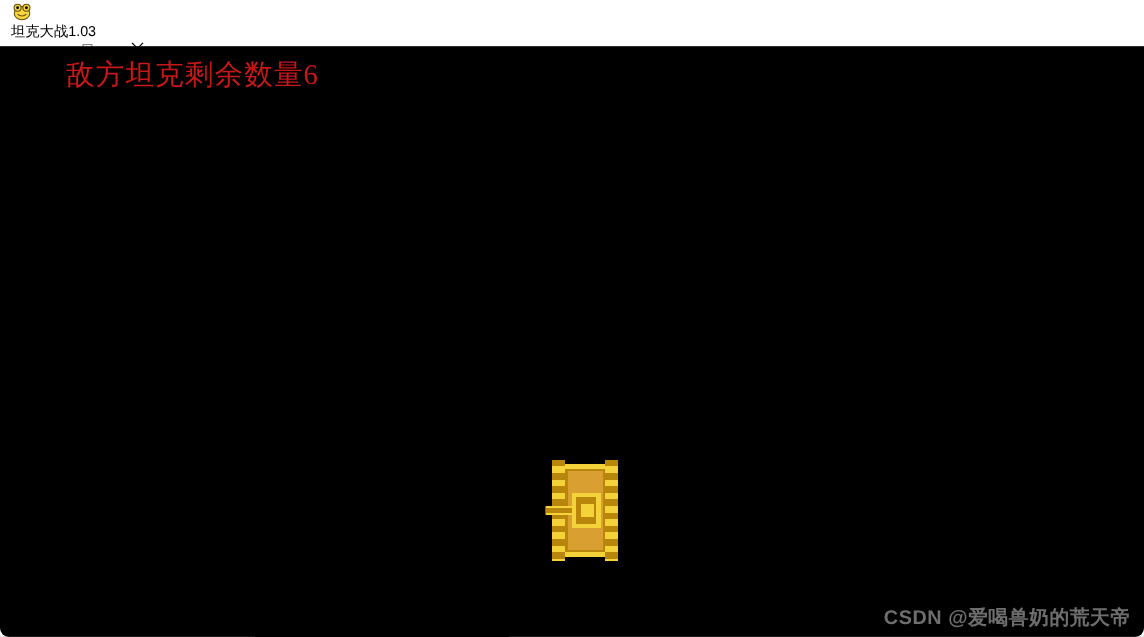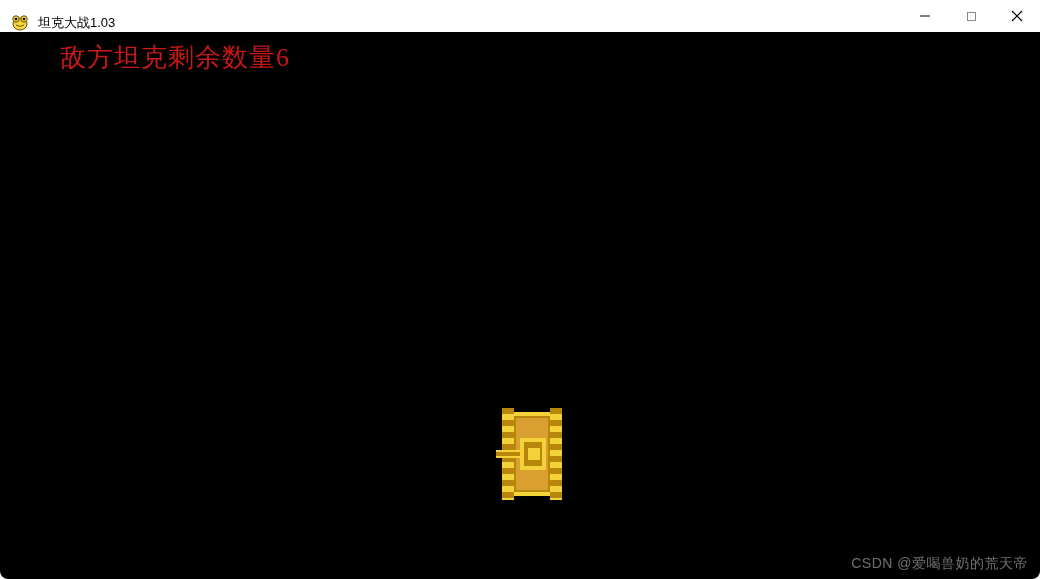--- a/index.html
+++ b/index.html
@@ -15,26 +15,27 @@
       width: 1040px;
       height: 579px;
       background: #fff;
       border-radius: 8px;
       overflow: hidden;
       display: flex;
       flex-direction: column;
       position: relative;
     }
     .titlebar {
-      height: 32px;
+      height: 42px;
       background: #fff;
       display: flex;
-      align-items: flex-end;
+      align-items: flex-start;
       padding: 0 0 0 10px;
       position: relative;
+      flex-direction: column;
     }
     .app-icon {
       width: 20px;
       height: 20px;
       margin-right: 8px;
       flex-shrink: 0;
     }
     .title-text {
       font-size: 13px;
       color: #000;
@@ -76,22 +77,23 @@
       top: 376px;
       width: 72px;
       height: 92px;
       image-rendering: pixelated;
     }
     .watermark {
       position: absolute;
       right: 12px;
       bottom: 6px;
       color: rgba(200,200,200,0.55);
-      font-size: 14px;
+      font-size: 18px;
       letter-spacing: 0.5px;
+      font-weight: bold;
     }
   </style>
 </head>
 <body>
 
 <div class="window">
 
   <div class="titlebar">
     <span class="app-icon">
       <svg viewBox="0 0 20 20" width="20" height="20">

